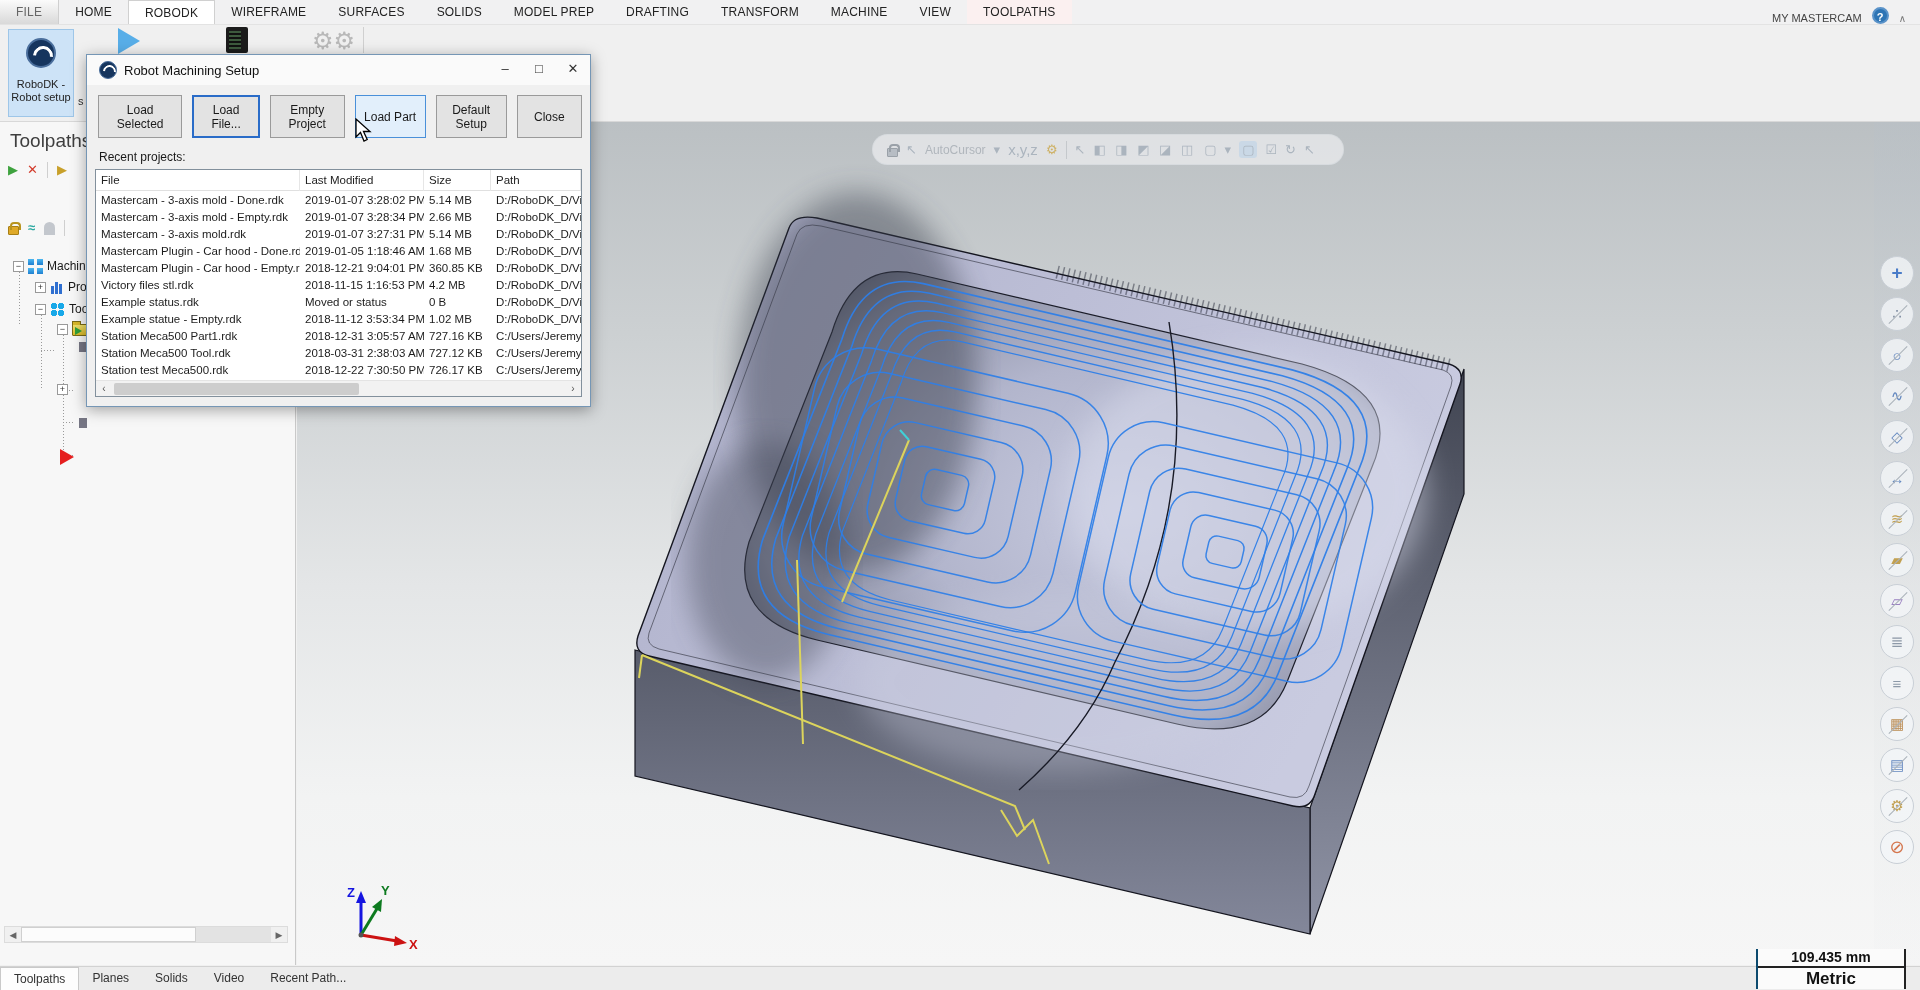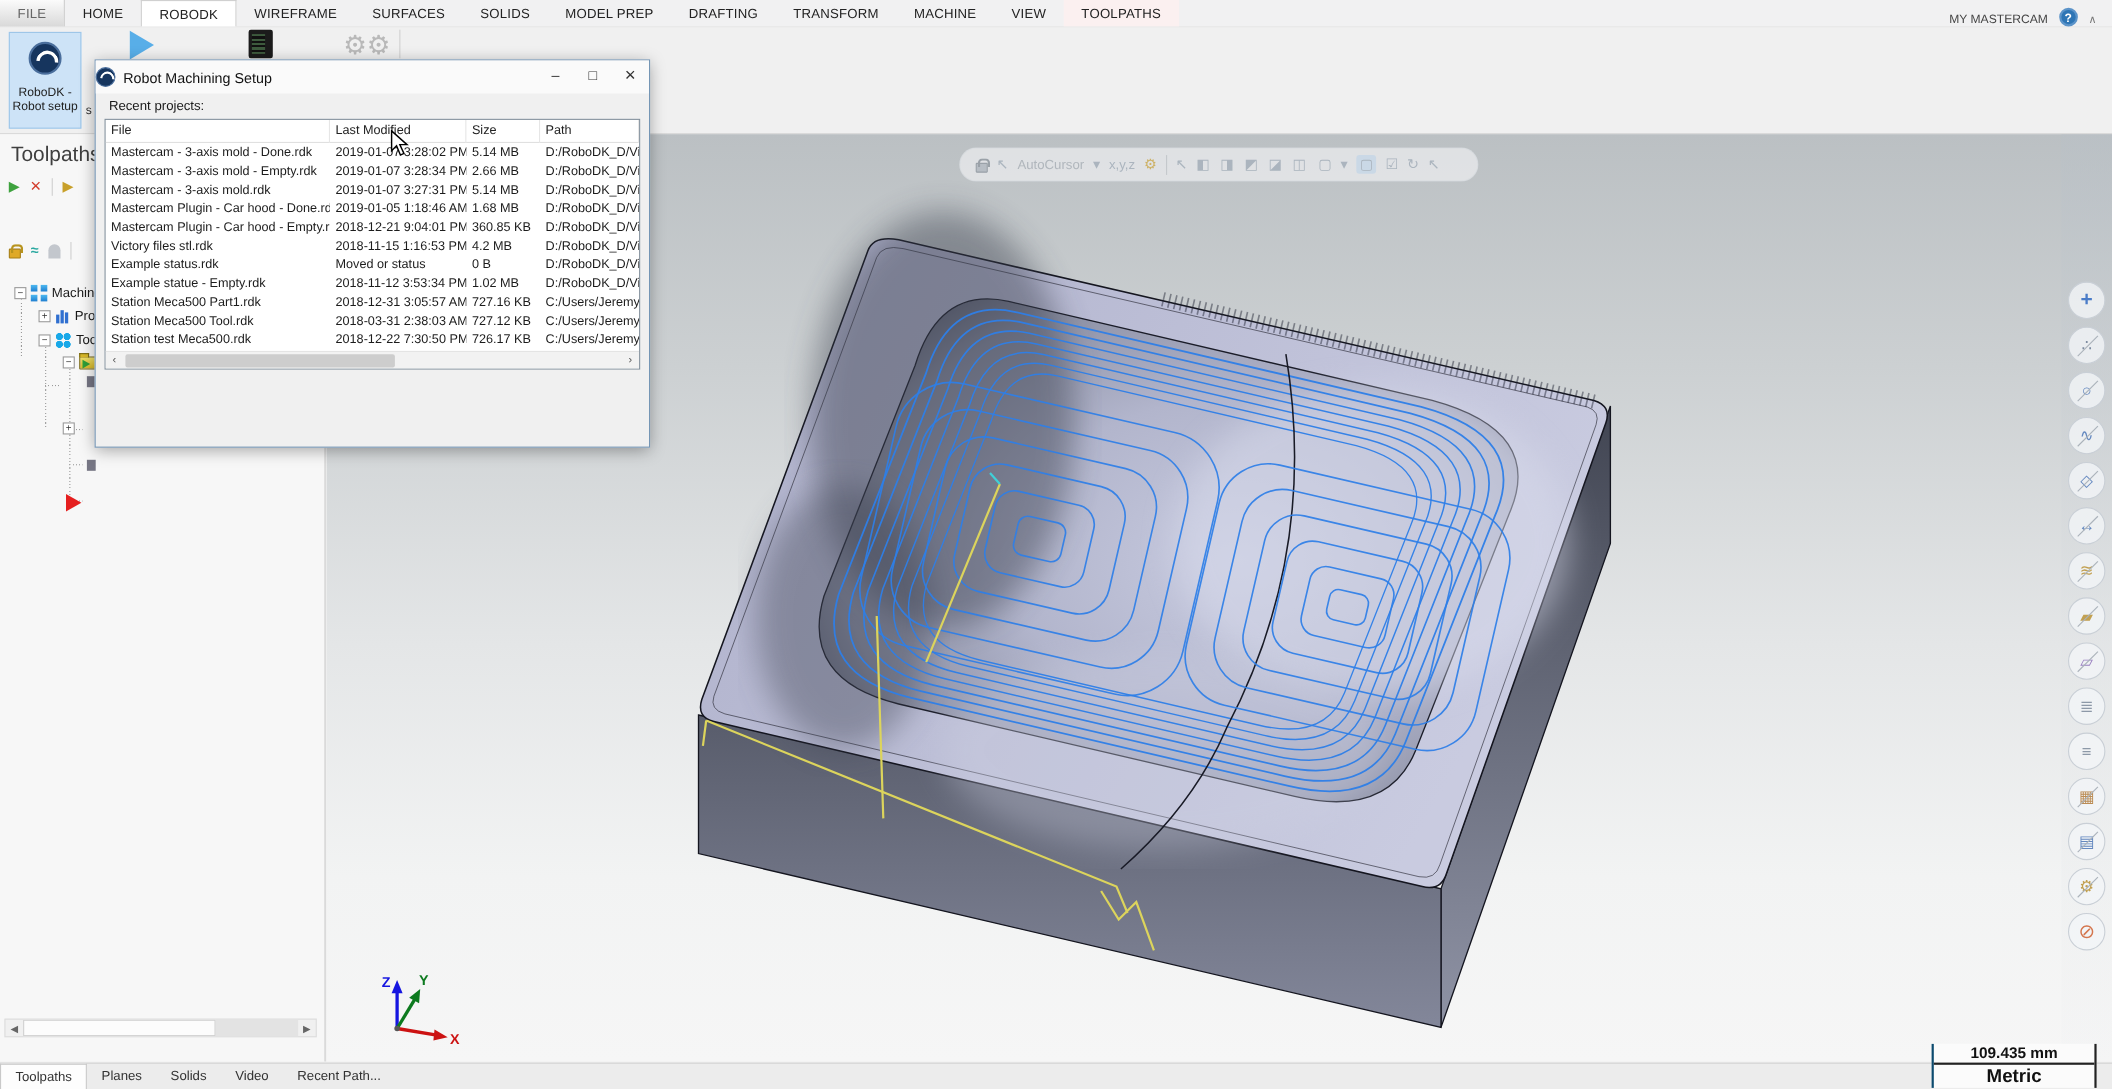--- a/index.html
+++ b/index.html
@@ -96,21 +96,21 @@
   .statusbar { position:absolute; left:0; top:966px; width:1920px; height:24px; background:#ececec; border-top:1px solid #d2d2d2; display:flex; align-items:stretch; font-size:12px; color:#333; }
   .stab { padding:0 13px; line-height:23px; cursor:pointer; }
   .stab.active { background:#fdfdfd; border:1px solid #c9c9c9; border-bottom:none; }
   .ruler { position:absolute; right:14px; bottom:1px; width:150px; text-align:center; color:#111; background:#fbfbfb; }
   .ruler .val { font-size:14px; font-weight:bold; border-bottom:2px solid #222; padding:0 6px 1px; }
   .ruler .box { border-left:2px solid #0c4a6e; border-right:2px solid #222; }
   .ruler .unit { font-size:17px; font-weight:bold; padding-top:1px; }
 
   
   .dialog { position:absolute; left:86px; top:54px; width:505px; height:353px; background:#f0f0f0; border:1px solid #7596b5; box-shadow:0 3px 14px rgba(0,0,0,.35); z-index:50; }
-  .dlg-title { height:30px; background:#fafafa; display:flex; align-items:center; padding-left:0; font-size:13px; color:#111; }
+  .dlg-title { height:30px; background:#fafafa; display:flex; align-items:center; padding-left:12px; font-size:13px; color:#111; }
   .dlg-title .rdk-logo { width:18px; height:18px; border-width:1px; margin-right:7px; }
   .dlg-title .rdk-logo::after { left:3px; top:3px; width:9px; height:9px; border-width:2px; }
   .winbtns { margin-left:auto; display:flex; }
   .winbtn { width:34px; height:30px; text-align:center; line-height:28px; font-size:13px; color:#333; cursor:pointer; }
   .dlg-buttons { display:flex; padding:10px 8px 8px 11px; gap:10px; }
   .dbtn { height:43px; background:#e3e3e3; border:1px solid #9a9a9a; font-size:12px; color:#1a1a1a; text-align:center; display:flex; align-items:center; justify-content:center; line-height:14px; padding:0 4px; cursor:pointer; font-family:"Liberation Sans",sans-serif; }
   .dbtn.focus { border:2px solid #2a6cc8; }
   .dbtn.hover { background:#e2effb; border:1px solid #4a90d9; }
   .dlg-recent { font-size:12px; color:#1a1a1a; padding:4px 0 5px 12px; }
   .dlg-table { margin:0 8px; background:#fff; border:1px solid #82909c; height:228px; position:relative; overflow:hidden; }
@@ -312,21 +312,21 @@
           <path d="M 345 533 L 342 556"></path>
         </g>
         <path d="M 612 318 L 603 308" stroke="#40d0d8" stroke-width="2" fill="none"></path>
       </svg>
 
       <div class="autocursor">
         <span class="ico-lock gray"></span>
         <span class="ic">↖</span>
         <span class="lbl">AutoCursor</span>
         <span class="ic">▾</span>
-        <span class="ic" style="font-size:12px">x,y,z</span>
+        <span class="ic" style="font-size:15px">x,y,z</span>
         <span class="ic" style="color:#c8a23c">⚙</span>
         <span class="sep"></span>
         <span class="ic">↖</span>
         <span class="ic" style="letter-spacing:3px">◧ ◨ ◩ ◪ ◫</span>
         <span class="ic">▢</span>
         <span class="ic">▾</span>
         <span class="ic hl">▢</span>
         <span class="ic">☑</span>
         <span class="ic">↻</span>
         <span class="ic">↖</span>
@@ -413,20 +413,28 @@
   <div class="dialog">
     <div class="dlg-title">
       <span class="rdk-logo"></span>
       <span>Robot Machining Setup</span>
       <span class="winbtns">
         <span class="winbtn">–</span>
         <span class="winbtn">□</span>
         <span class="winbtn">✕</span>
       </span>
     </div>
+    <div class="dlg-buttons">
+      <button class="dbtn" style="width:88px">Load Selected</button>
+      <button class="dbtn focus" style="width:70px">Load File...</button>
+      <button class="dbtn" style="width:78px">Empty Project</button>
+      <button class="dbtn hover" style="width:74px">Load Part</button>
+      <button class="dbtn" style="width:74px">Default Setup</button>
+      <button class="dbtn" style="width:68px;margin-left:auto">Close</button>
+    </div>
     <div class="dlg-recent">Recent projects:</div>
     <div class="dlg-table">
       <div class="thead">
         <div class="c-file">File</div>
         <div class="c-mod">Last Modified</div>
         <div class="c-size">Size</div>
         <div class="c-path">Path</div>
       </div>
       <div class="trw">
           <div class="c-file">Mastercam - 3-axis mold - Done.rdk</div>

